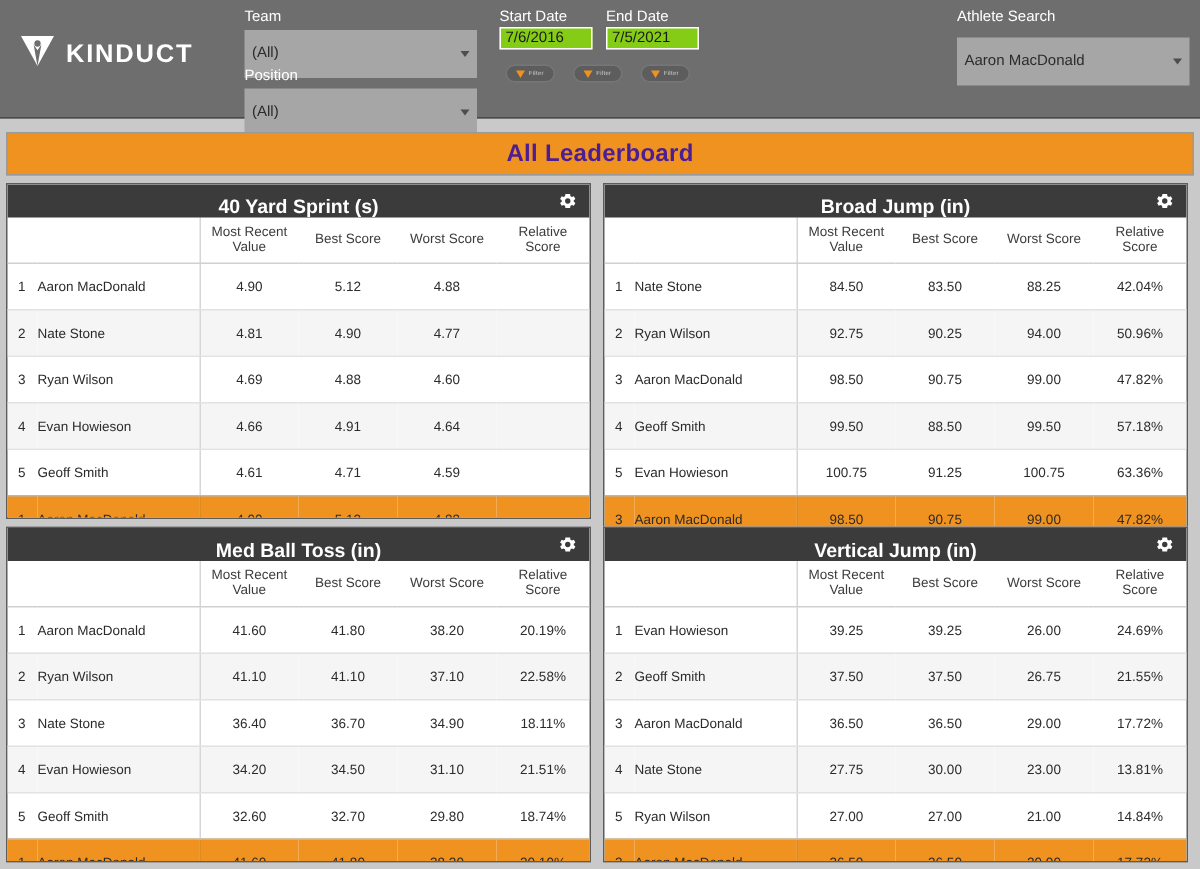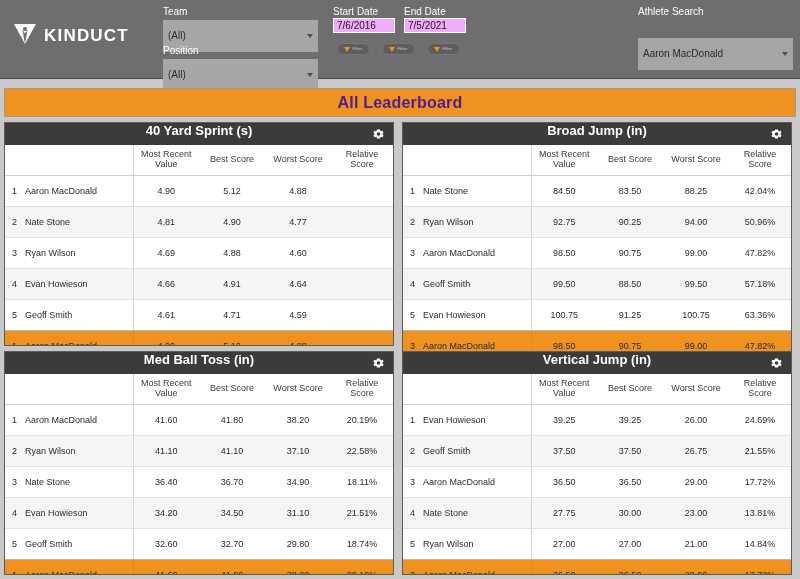--- a/index.html
+++ b/index.html
@@ -79,21 +79,21 @@
     border-top: 4px solid #4d4d4d;
   }
 
   .grp-team   { position: absolute; left: 163px; top: 6px;  width: 155px; }
   .grp-pos    { position: absolute; left: 163px; top: 45px; width: 155px; }
   .grp-team .field-label, .grp-pos .field-label { margin-bottom: 2px; }
 
   .grp-sdate { position: absolute; left: 333px; top: 6px; width: 65px; }
   .grp-edate { position: absolute; left: 404px; top: 6px; width: 65px; }
   .date-input {
-    background: #f0abfc;
+    background: #84cc16;
     border: 1px solid #ffffff;
     height: 15px;
     width: 62px;
     font-size: 10px;
     color: #1a1a1a;
     font-family: "Liberation Sans", sans-serif;
     padding-left: 3px;
     line-height: 13px;
     display: block;
   }
@@ -125,21 +125,21 @@
   }
   .pill .pill-lbl {
     font-size: 4px;
     color: #cfcfcf;
     font-family: "Liberation Sans", sans-serif;
     line-height: 1;
     letter-spacing: 0.2px;
   }
 
   .grp-athlete { position: absolute; left: 638px; top: 6px; width: 155px; }
-  .grp-athlete .field-label { margin-bottom: 20px; }
+  .grp-athlete .field-label { margin-bottom: 7px; }
 
   
   .banner {
     position: absolute;
     left: 4px; top: 88px;
     width: 792px; height: 29px;
     background: #f0921f;
     border: 1px solid #9a9a9a;
     display: flex;
     align-items: center;
@@ -169,21 +169,21 @@
   }
   .panel-tl { left: 0;     top: 0;    width: 390px; height: 224px; }
   .panel-tr { left: 398px; top: 0;    width: 390px; height: 260px; }
   .panel-bl { left: 0;     top: 229px; width: 390px; height: 224px; }
   .panel-br { left: 398px; top: 229px; width: 390px; height: 224px; }
 
   .panel-head {
     height: 22px;
     background: #3b3b3b;
     display: flex;
-    align-items: flex-start;
+    align-items: flex-end;
     justify-content: center;
     position: relative;
     flex: none;
   }
   .panel-title {
     color: #ffffff;
     font-size: 13px;
     font-weight: bold;
     font-family: "Liberation Sans", sans-serif;
   }

